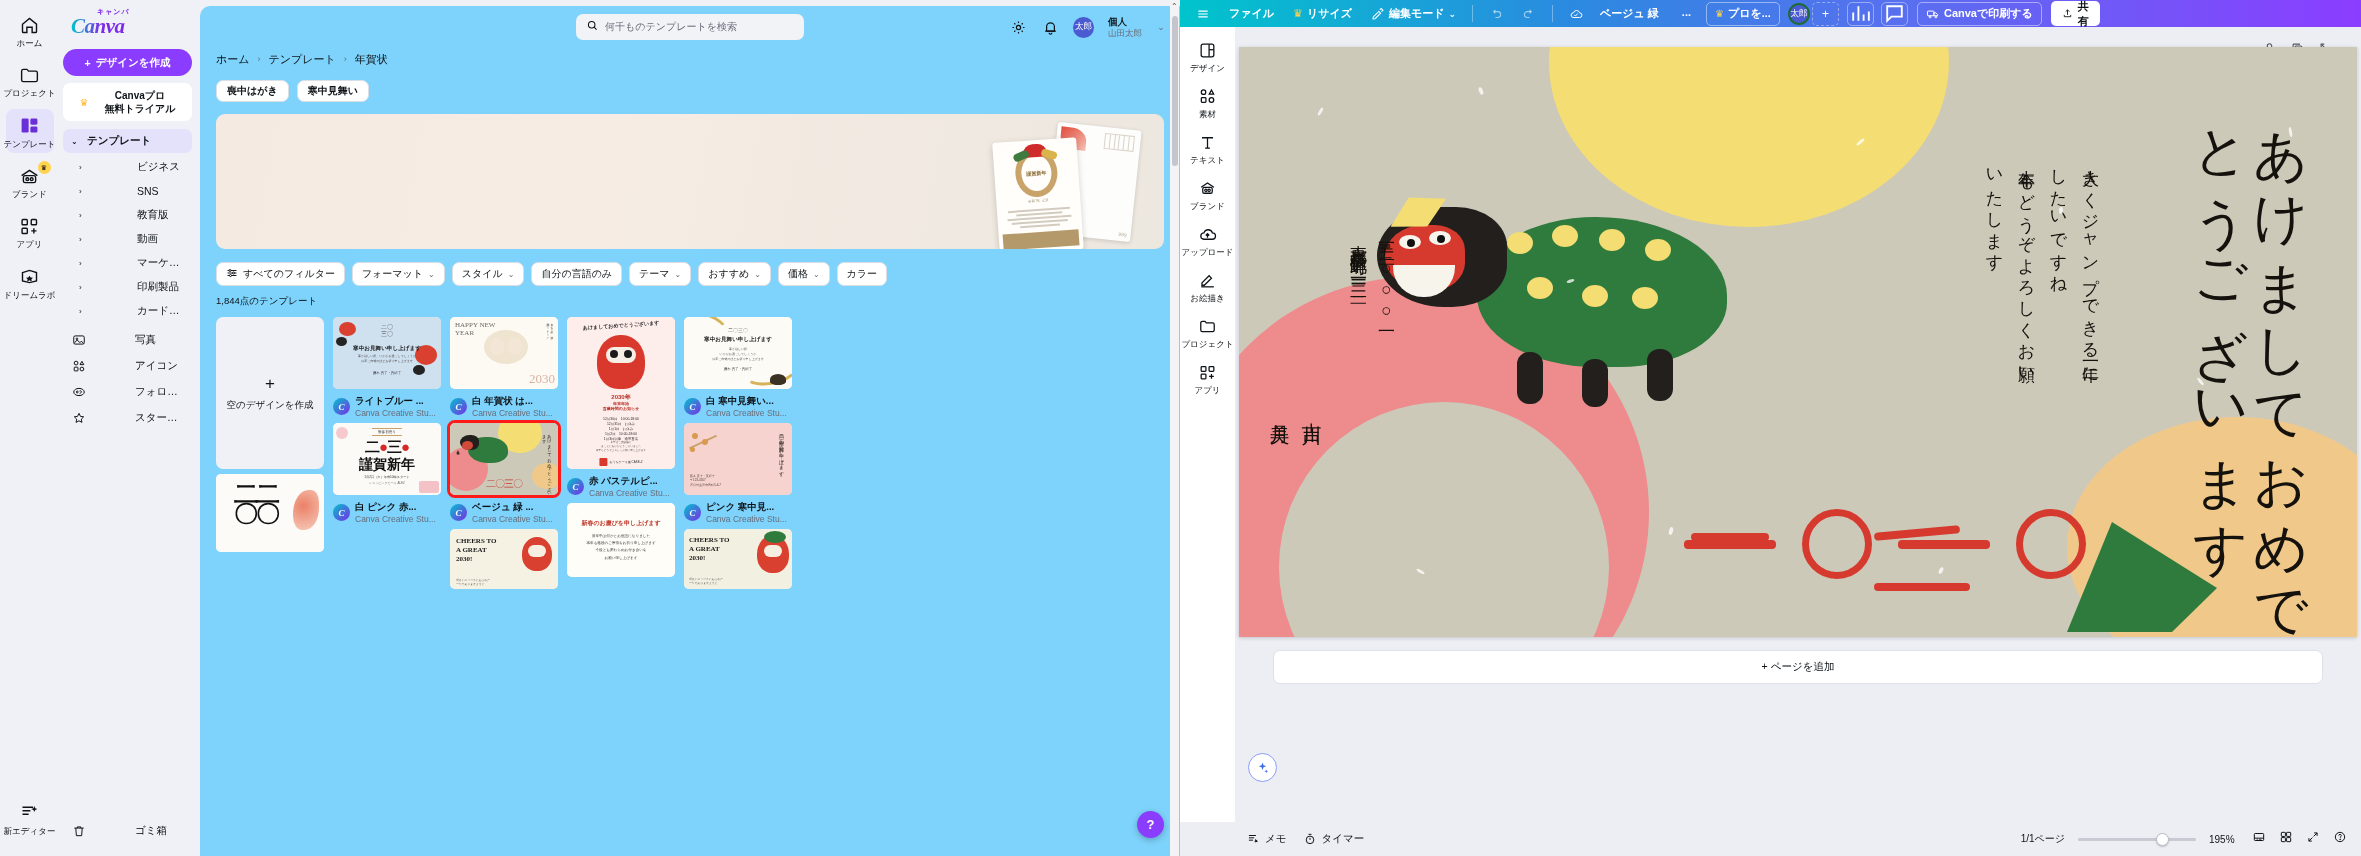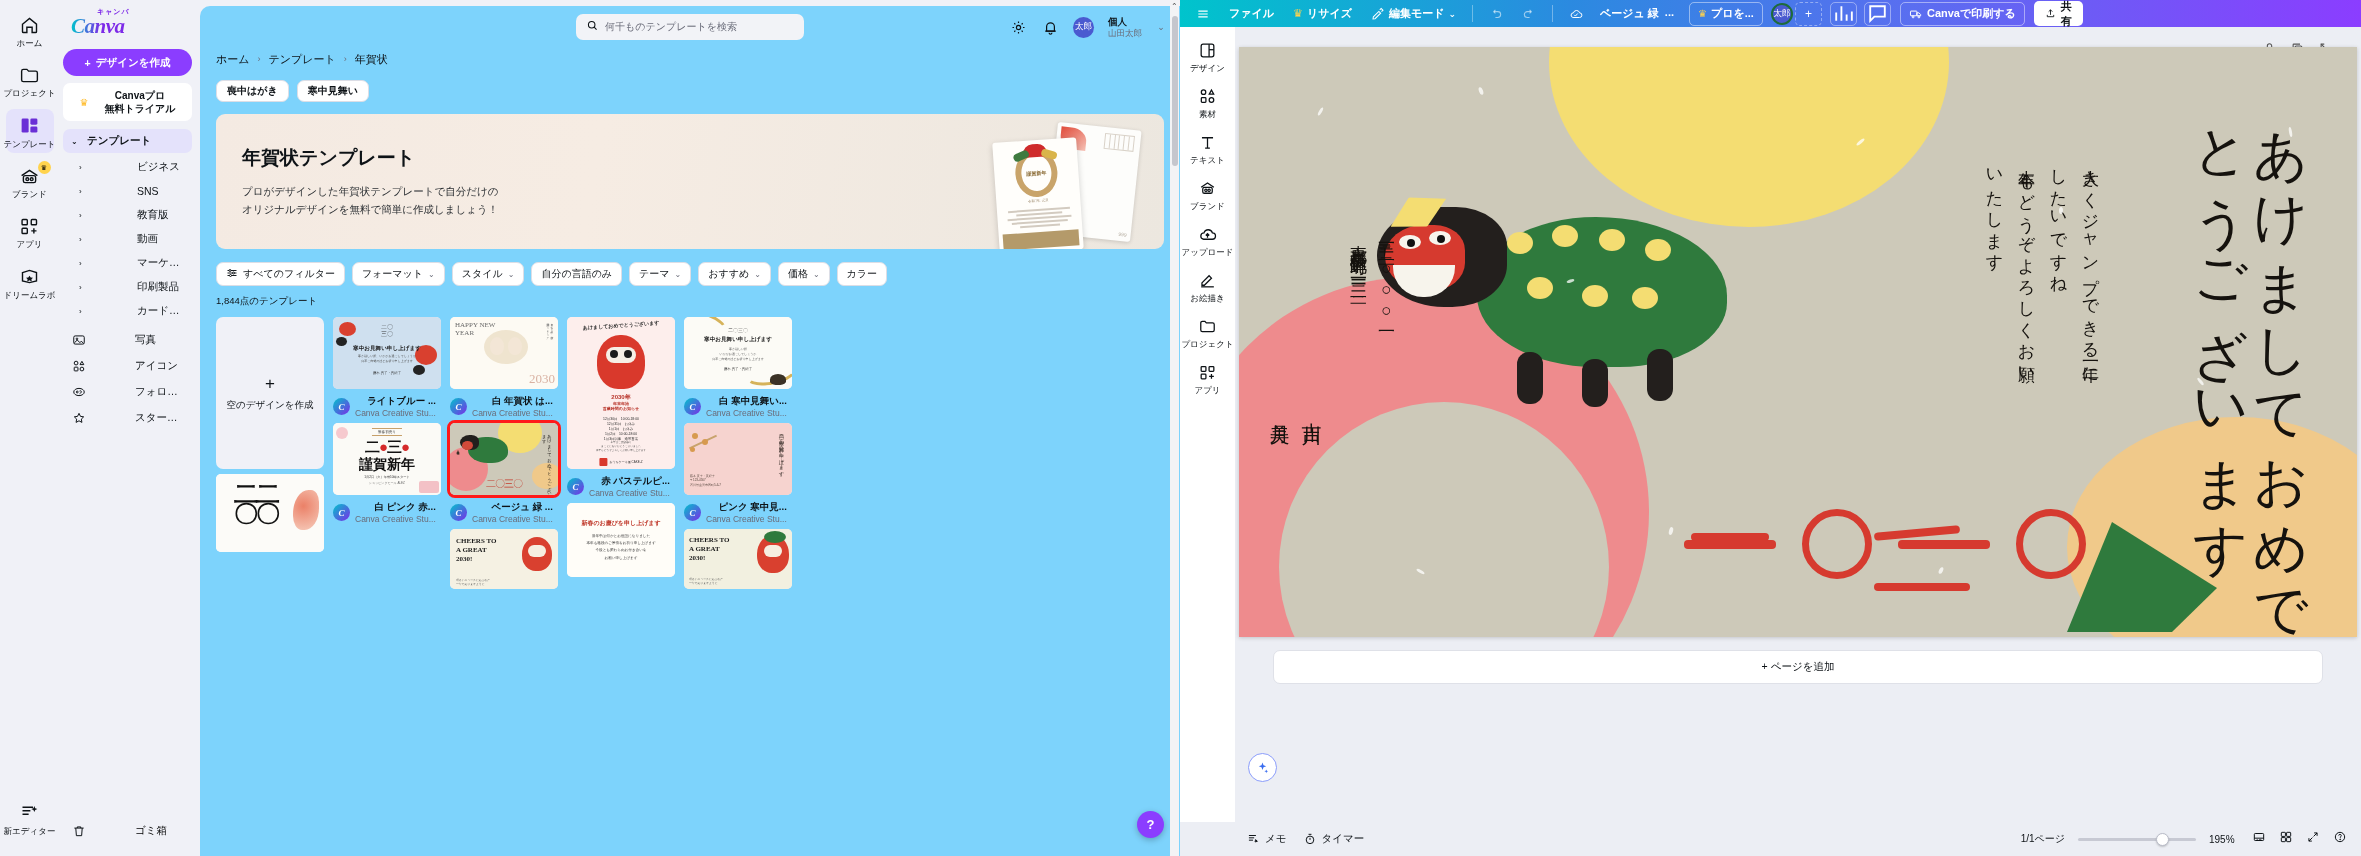--- a/index.html
+++ b/index.html
@@ -123,21 +123,21 @@
       align-items:center; justify-content:center; gap:5px; cursor:pointer; }
   .blank .plus { font-size:17px; color:#0d1216; }
   .blank .bl { font-size:9.5px; color:#0d1216; }
   .meta { display:flex; align-items:center; gap:5px; padding-top:1px; }
   .cbadge { width:17px; height:17px; border-radius:50%; flex-shrink:0;
       background:linear-gradient(135deg,#00c4cc,#7d2ae8); color:#fff; font-size:9px;
       font-family:"Liberation Serif",serif; font-style:italic; font-weight:bold;
       display:flex; align-items:center; justify-content:center; }
   .mtxt { overflow:hidden; }
   .mt1 { font-size:9.5px; font-weight:bold; color:#0d1216; white-space:nowrap;
-      overflow:hidden; text-overflow:ellipsis; max-width:86px;text-align:right; }
+      overflow:hidden; text-overflow:ellipsis; max-width:86px; }
   .mt2 { font-size:8.5px; color:#6a6c79; white-space:nowrap; overflow:hidden;
       text-overflow:ellipsis; max-width:86px; }
   .help-fab { position:absolute; right:16px; bottom:18px; width:27px; height:27px; border-radius:50%;
       background:#8b3dff; color:#fff; display:flex; align-items:center; justify-content:center;
       font-size:13px; font-weight:bold; cursor:pointer; box-shadow:0 2px 6px rgba(0,0,0,.25); }
   .vscroll { position:absolute; right:1px; top:0; width:9px; height:856px; background:#f3f3f5; }
   .vscroll i { position:absolute; top:16px; left:1.5px; width:6px; height:150px;
       background:#c5c6cd; border-radius:3px; display:block; }
   .vscroll .up { top:2px; left:1px; font-size:8px; color:#555; background:none; height:auto;}
 
@@ -146,21 +146,21 @@
 
   
   .editor { width:1181px; height:856px; background:#eceef4; position:relative; display:flex; flex-direction:column; }
   .ehead { height:27px; background:linear-gradient(90deg,#00c4cc 0%,#2b8ae0 33%,#5a6ef0 62%,#8b3dff 100%);
       display:flex; align-items:center; padding:0 8px; gap:3px; color:#fff; flex-shrink:0; }
   .ebtn { height:24px; padding:0 8px; border-radius:5px; display:flex; align-items:center; gap:4px;
       font-size:11px; font-weight:bold; color:#fff; cursor:pointer; white-space:nowrap; }
   .ebtn.ghost { border:1px solid rgba(255,255,255,.45); }
   .ebtn svg { width:14px; height:14px; }
   .ediv { width:1px; height:17px; background:rgba(255,255,255,.35); margin:0 5px; }
-  .etitle { font-size:11px; font-weight:bold; color:#fff; display:flex; align-items:flex-start; gap:6px;
+  .etitle { font-size:11px; font-weight:bold; color:#fff; display:flex; align-items:flex-start; gap:23px;
       margin:0 6px; max-width:120px; overflow:hidden; white-space:nowrap; }
   .eicon-btn { width:27px; height:24px; border-radius:5px; display:flex; align-items:center;
       justify-content:center; cursor:pointer; border:1px solid rgba(255,255,255,.4); }
   .eavatar { width:22px; height:22px; border-radius:50%; background:#4a5ad0; color:#fff;
       font-size:8.5px; display:flex; align-items:center; justify-content:center;
       border:2px solid #1e6b3a; cursor:pointer; }
   .share { background:#fff; color:#0d1216; height:25px; padding:0 11px; border-radius:5px;
       display:flex; align-items:center; gap:5px; font-size:11px; font-weight:bold; cursor:pointer; }
   .ebody { flex:1; display:flex; min-height:0; }
   .esidebar { width:55px; background:#fff; display:flex; flex-direction:column; align-items:center;
@@ -414,25 +414,20 @@
         <span class="sep">›</span>
         <a>年賀状</a>
       </div>
 
       <div class="pills">
         <div class="pill">喪中はがき</div>
         <div class="pill">寒中見舞い</div>
       </div>
 
       <div class="hero">
-        <div class="hero-txt">
-          <div class="hero-h">年賀状テンプレート</div>
-          <div class="hero-p">プロがデザインした年賀状テンプレートで自分だけの</div>
-          <div class="hero-p">オリジナルデザインを無料で簡単に作成しましょう！</div>
-        </div>
         <div class="hero-art">
           <div class="card-b">
             <div class="swoosh"></div>
             <div class="stamp">
                 <i></i>
                 <i></i>
                 <i></i>
                 <i></i>
                 <i></i>
                 <i style="border:none"></i>

